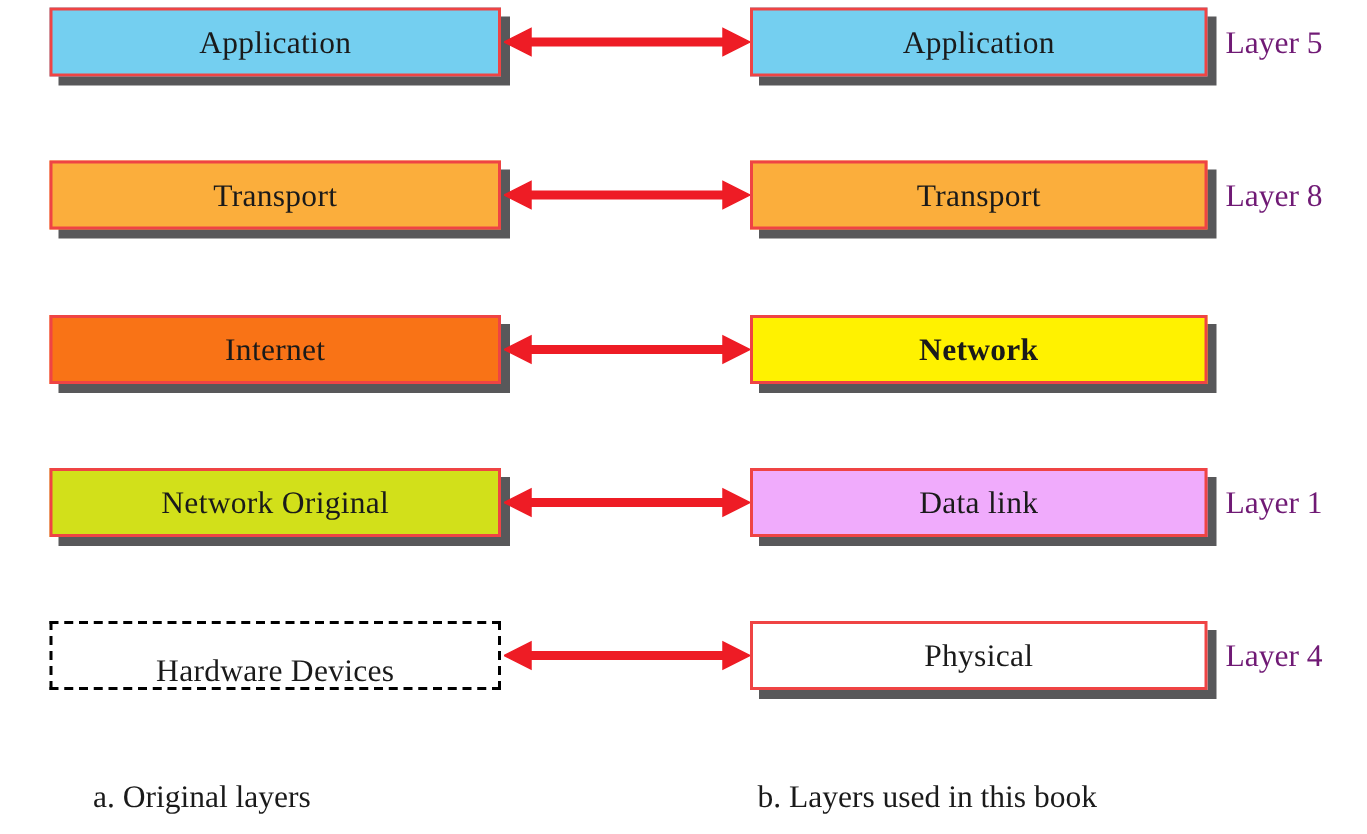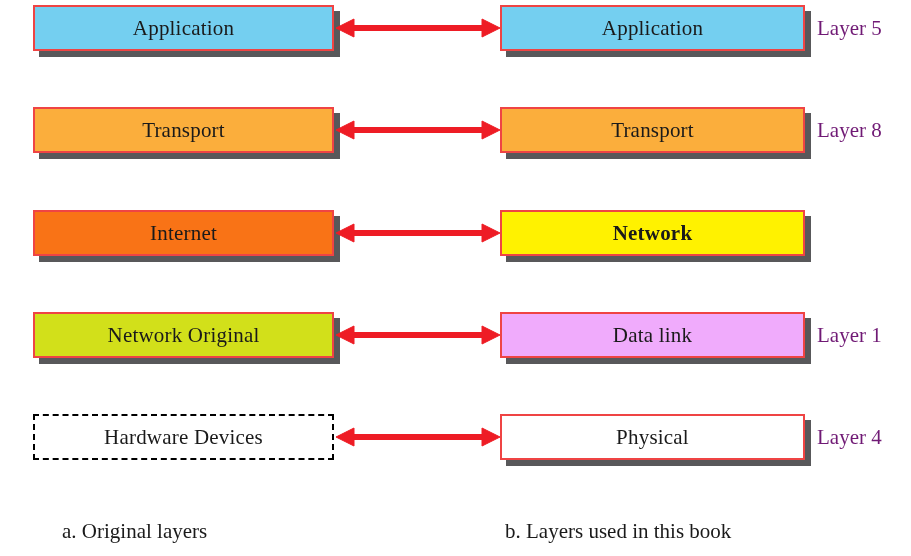--- a/index.html
+++ b/index.html
@@ -162,21 +162,21 @@
         </g>
       </svg>
     </div>
     <div class="box right shadowed" style="background: #f0abfc; text-align: center;">
       <span>Data link</span>
     </div>
     <div class="layer-label">Layer 1</div>
   </div>
 
   <div class="row" style="top:414px;">
-    <div class="box left dashed" style="background: rgb(255, 255, 255);">
+    <div class="box left dashed" style="background: rgb(255, 255, 255); align-items: flex-end;">
       <span>Hardware Devices</span>
     </div>
     <div class="arrow">
       <svg width="164" height="46" viewBox="0 0 164 46" xmlns="http://www.w3.org/2000/svg">
         <g fill="#ee1c25" stroke="#ee1c25">
           <rect x="12" y="20.5" width="140" height="5"></rect>
           <polygon points="0,23 18,14 18,32"></polygon>
           <polygon points="164,23 146,14 146,32"></polygon>
         </g>
       </svg>

